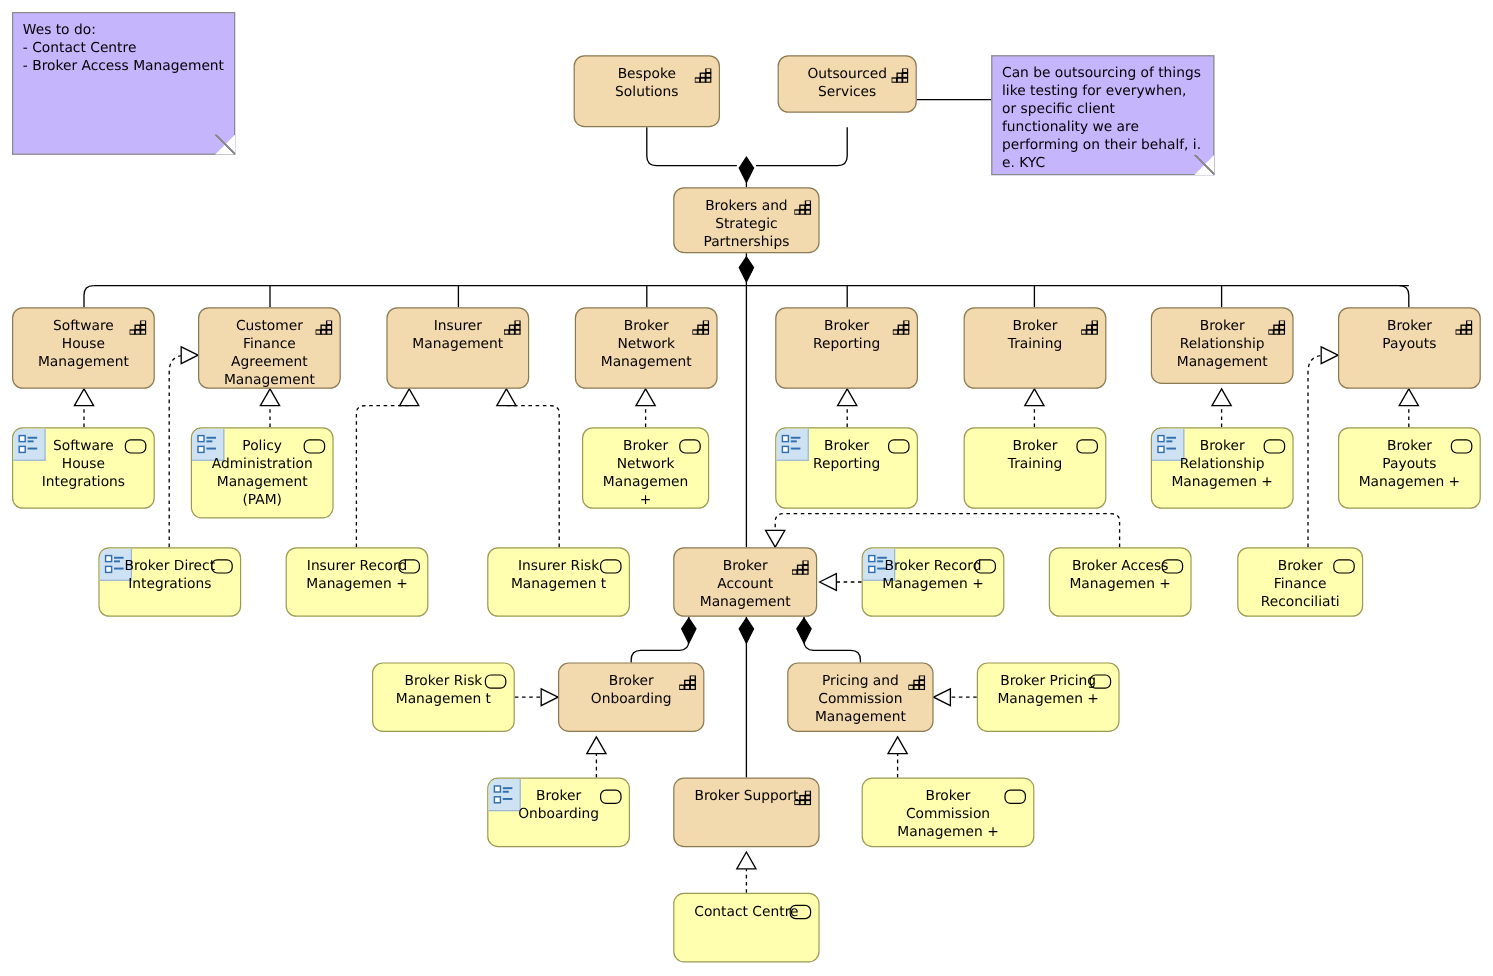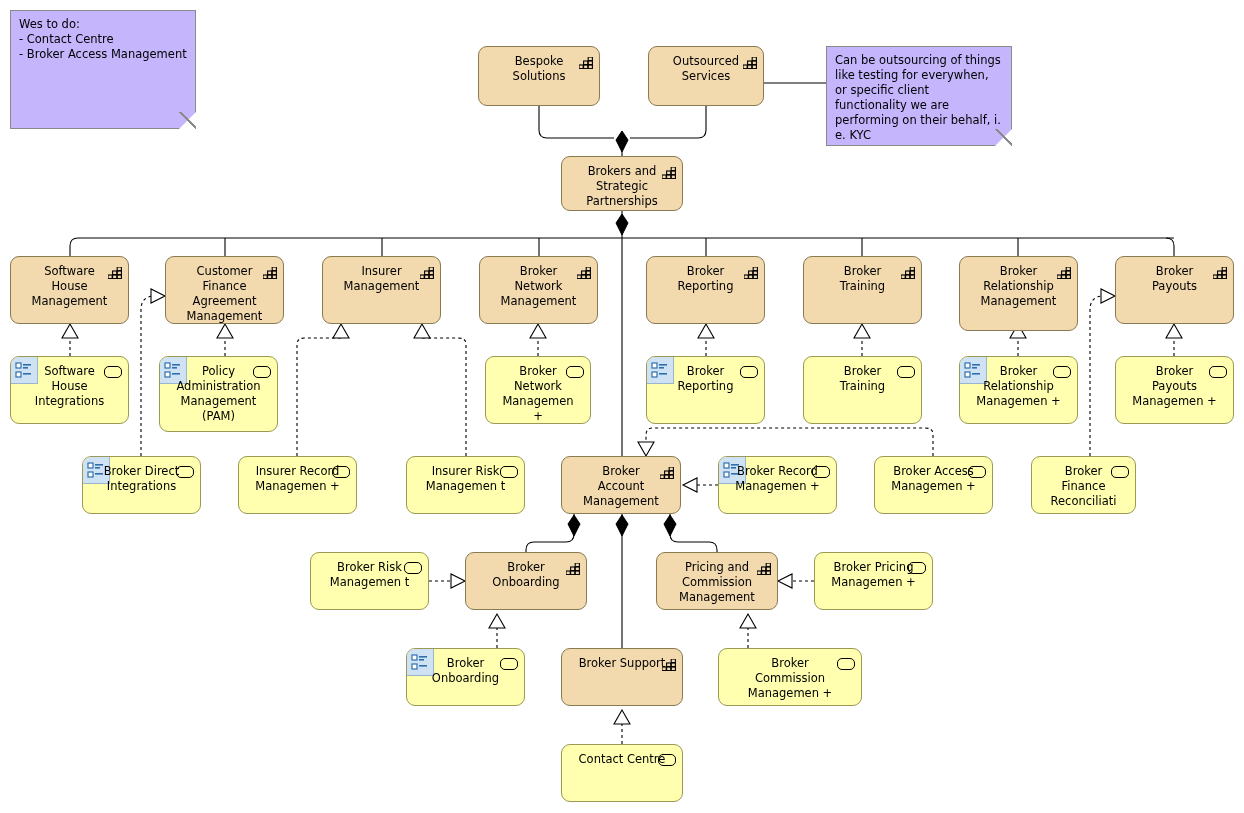--- a/index.html
+++ b/index.html
@@ -136,21 +136,21 @@
       <div class="ico-cap"><svg viewBox="0 0 14 12" width="14" height="12">
           <rect x="0" y="8" width="4.2" height="3.6" fill="none" stroke="#000" stroke-width="1.1"></rect>
           <rect x="4.6" y="8" width="4.2" height="3.6" fill="none" stroke="#000" stroke-width="1.1"></rect>
           <rect x="9.2" y="8" width="4.2" height="3.6" fill="none" stroke="#000" stroke-width="1.1"></rect>
           <rect x="4.6" y="4" width="4.2" height="3.6" fill="none" stroke="#000" stroke-width="1.1"></rect>
           <rect x="9.2" y="4" width="4.2" height="3.6" fill="none" stroke="#000" stroke-width="1.1"></rect>
           <rect x="9.2" y="0" width="4.2" height="3.6" fill="none" stroke="#000" stroke-width="1.1"></rect>
         </svg></div>
       <div class="label">Bespoke Solutions</div>
     </div>
-    <div class="node cap" style="left: 648px; top: 46px; width: 116px; height: 60px;">
+    <div class="node cap" style="left: 648px; top: 46px; width: 116px; height: 48px;">
       <div class="ico-cap"><svg viewBox="0 0 14 12" width="14" height="12">
           <rect x="0" y="8" width="4.2" height="3.6" fill="none" stroke="#000" stroke-width="1.1"></rect>
           <rect x="4.6" y="8" width="4.2" height="3.6" fill="none" stroke="#000" stroke-width="1.1"></rect>
           <rect x="9.2" y="8" width="4.2" height="3.6" fill="none" stroke="#000" stroke-width="1.1"></rect>
           <rect x="4.6" y="4" width="4.2" height="3.6" fill="none" stroke="#000" stroke-width="1.1"></rect>
           <rect x="9.2" y="4" width="4.2" height="3.6" fill="none" stroke="#000" stroke-width="1.1"></rect>
           <rect x="9.2" y="0" width="4.2" height="3.6" fill="none" stroke="#000" stroke-width="1.1"></rect>
         </svg></div>
       <div class="label">Outsourced Services</div>
     </div>
@@ -224,21 +224,21 @@
       <div class="ico-cap"><svg viewBox="0 0 14 12" width="14" height="12">
           <rect x="0" y="8" width="4.2" height="3.6" fill="none" stroke="#000" stroke-width="1.1"></rect>
           <rect x="4.6" y="8" width="4.2" height="3.6" fill="none" stroke="#000" stroke-width="1.1"></rect>
           <rect x="9.2" y="8" width="4.2" height="3.6" fill="none" stroke="#000" stroke-width="1.1"></rect>
           <rect x="4.6" y="4" width="4.2" height="3.6" fill="none" stroke="#000" stroke-width="1.1"></rect>
           <rect x="9.2" y="4" width="4.2" height="3.6" fill="none" stroke="#000" stroke-width="1.1"></rect>
           <rect x="9.2" y="0" width="4.2" height="3.6" fill="none" stroke="#000" stroke-width="1.1"></rect>
         </svg></div>
       <div class="label">Broker Training</div>
     </div>
-    <div class="node cap" style="left: 959px; top: 256px; width: 119px; height: 75px;">
+    <div class="node cap" style="left: 959px; top: 256px; width: 119px; height: 64px;">
       <div class="ico-cap"><svg viewBox="0 0 14 12" width="14" height="12">
           <rect x="0" y="8" width="4.2" height="3.6" fill="none" stroke="#000" stroke-width="1.1"></rect>
           <rect x="4.6" y="8" width="4.2" height="3.6" fill="none" stroke="#000" stroke-width="1.1"></rect>
           <rect x="9.2" y="8" width="4.2" height="3.6" fill="none" stroke="#000" stroke-width="1.1"></rect>
           <rect x="4.6" y="4" width="4.2" height="3.6" fill="none" stroke="#000" stroke-width="1.1"></rect>
           <rect x="9.2" y="4" width="4.2" height="3.6" fill="none" stroke="#000" stroke-width="1.1"></rect>
           <rect x="9.2" y="0" width="4.2" height="3.6" fill="none" stroke="#000" stroke-width="1.1"></rect>
         </svg></div>
       <div class="label">Broker Relationship Management</div>
     </div>

